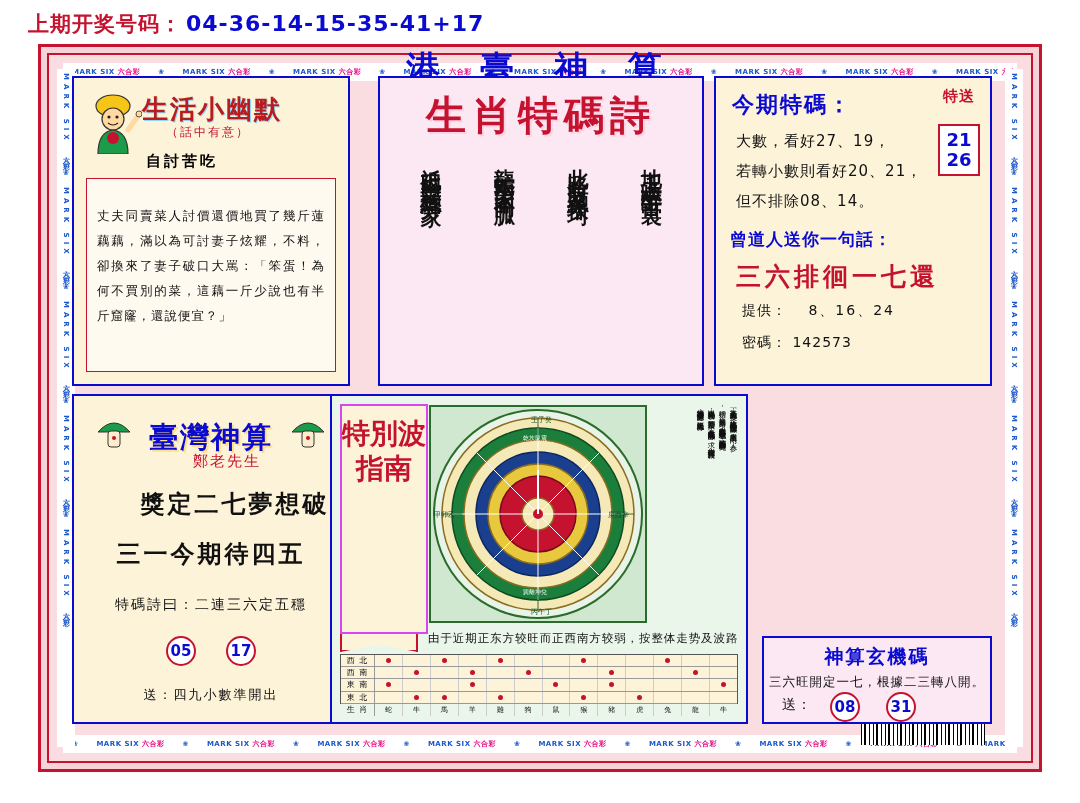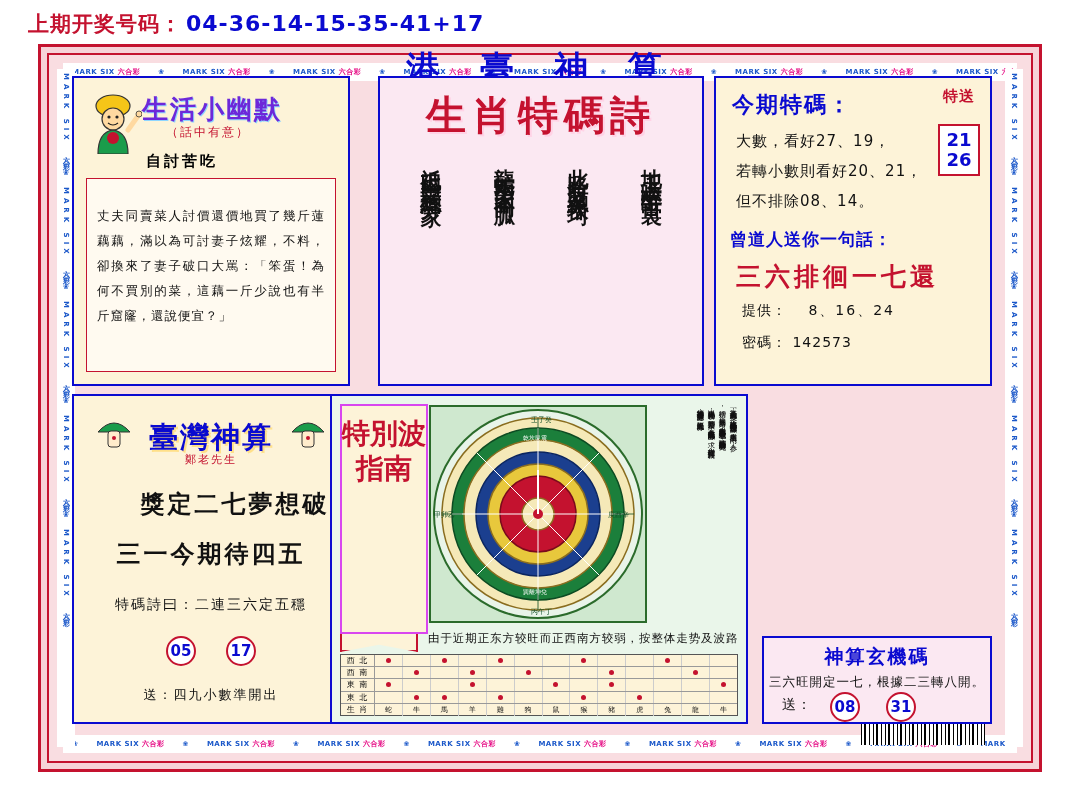--- a/index.html
+++ b/index.html
@@ -33,21 +33,21 @@
   
   .main-title{position:absolute;left:376px;top:46px;width:330px;height:40px;
     text-align:center;font-size:34px;font-weight:bold;color:#0a0ad0;
     font-family:"DejaVu Serif","Liberation Serif",serif;letter-spacing:14px;}
 
   
   .panel{position:absolute;box-sizing:border-box;border:2px solid #0a0ad0;}
 
   
   .p-humor{left:72px;top:76px;width:278px;height:310px;background:#fdf3d8;}
-  .humor-title{position:absolute;left:68px;top:14px;font-size:26px;font-weight:bold;color:#6d28d9;
+  .humor-title{position:absolute;left:68px;top:14px;font-size:26px;font-weight:bold;color:#b91c1c;
     font-family:"DejaVu Serif","Liberation Serif",serif;letter-spacing:2px;
     text-shadow:1px 1px 0 #8fd6ff;}
   .humor-sub{position:absolute;left:92px;top:46px;font-size:12px;color:#c4122f;letter-spacing:2px;}
   .mascot{position:absolute;left:10px;top:14px;width:58px;height:62px;}
   .humor-head{position:absolute;left:72px;top:74px;width:132px;
     font-size:15px;font-weight:bold;color:#000;letter-spacing:3px;}
   .humor-box{position:absolute;left:12px;top:100px;right:12px;bottom:12px;
     border:1px solid #c4122f;background:#fffaf0;box-sizing:border-box;padding:24px 10px;}
   .humor-body{font-size:12.5px;line-height:2.0;color:#111;letter-spacing:1px;text-align:justify;}
 
@@ -81,21 +81,21 @@
   .code-provide{position:absolute;left:26px;top:224px;font-size:14px;color:#111;letter-spacing:1px;}
   .code-provide .nums{color:#111;margin-left:16px;letter-spacing:2px;}
   .code-pw{position:absolute;left:26px;top:256px;font-size:14px;color:#111;letter-spacing:1px;}
 
   
   .p-tw{left:72px;top:394px;width:278px;height:330px;background:#fdf3d8;}
   .tw-title{position:absolute;left:0;top:22px;width:100%;text-align:center;
     font-size:29px;font-weight:bold;color:#0a0ad0;
     font-family:"DejaVu Serif","Liberation Serif",serif;letter-spacing:2px;
     text-shadow:2px 2px 0 #ffe08a;}
-  .tw-sub{position:absolute;left:0;top:56px;width:100%;text-align:center;font-size:11px;color:#c4122f;letter-spacing:2px;}
+  .tw-sub{position:absolute;left:0;top:56px;width:100%;text-align:center;font-size:15px;color:#c4122f;letter-spacing:2px;padding-left:16px;}
   .mush{position:absolute;top:20px;width:36px;height:34px;}
   .mush.l{left:22px;}
   .mush.r{right:22px;}
   .tw-l1{position:absolute;left:0;top:92px;width:100%;text-align:center;font-size:24px;font-weight:bold;color:#111;
     font-family:"DejaVu Serif","Liberation Serif",serif;letter-spacing:3px;padding-left:24px;}
   .tw-l2{position:absolute;left:0;top:142px;width:100%;text-align:center;font-size:24px;font-weight:bold;color:#111;
     font-family:"DejaVu Serif","Liberation Serif",serif;letter-spacing:3px;}
   .tw-l3{position:absolute;left:0;top:200px;width:100%;text-align:center;font-size:14px;color:#111;letter-spacing:2px;}
   .tw-balls{position:absolute;left:0;top:240px;width:100%;display:flex;justify-content:center;gap:30px;}
   .ball{width:30px;height:30px;border-radius:50%;border:2px solid #c4122f;background:#fff;
@@ -112,21 +112,21 @@
   .banner-tail{position:absolute;left:8px;top:238px;width:78px;height:18px;
     background:#fdf3d8;border:2px solid #c4122f;border-top:none;box-sizing:border-box;
     clip-path:polygon(0 0,100% 0,100% 100%,50% 60%,0 100%);}
   .wheel{position:absolute;left:96px;top:8px;width:220px;height:220px;}
   .wave-note{position:absolute;left:96px;top:232px;width:310px;font-size:11.5px;color:#111;line-height:1.9;letter-spacing:.6px;text-align:justify;}
   .wave-rec{position:absolute;right:14px;top:292px;font-size:12.5px;color:#111;letter-spacing:1px;}
   .vtext-block{position:absolute;right:8px;top:8px;width:120px;height:220px;display:flex;flex-direction:row-reverse;justify-content:flex-start;gap:0;}
   .vtext-col{writing-mode:vertical-rl;font-size:7.3px;color:#111;line-height:1.45;letter-spacing:.3px;width:11px;}
 
   
-  .ztable{position:absolute;left:8px;top:258px;right:8px;height:62px;border:1px solid #555;box-sizing:border-box;background:#fdf3d8;}
+  .ztable{position:absolute;left:8px;top:258px;right:8px;height:50px;border:1px solid #555;box-sizing:border-box;background:#fdf3d8;}
   .zrow{display:flex;height:12.2px;border-bottom:1px solid #999;box-sizing:border-box;}
   .zrow:last-child{border-bottom:none;}
   .zlabel{width:34px;flex:none;font-size:8px;color:#111;text-align:center;border-right:1px solid #999;box-sizing:border-box;line-height:12px;letter-spacing:1px;}
   .zcells{display:flex;flex:1;}
   .zcell{flex:1;border-right:1px solid #ccc;font-size:7px;text-align:center;line-height:12px;color:#111;box-sizing:border-box;}
   .zcell:last-child{border-right:none;}
   .zdot{display:inline-block;width:5px;height:5px;border-radius:50%;background:#c4122f;}
 
   
   .p-div{left:762px;top:394px;width:230px;height:236px;background:#fbe8f2;}

